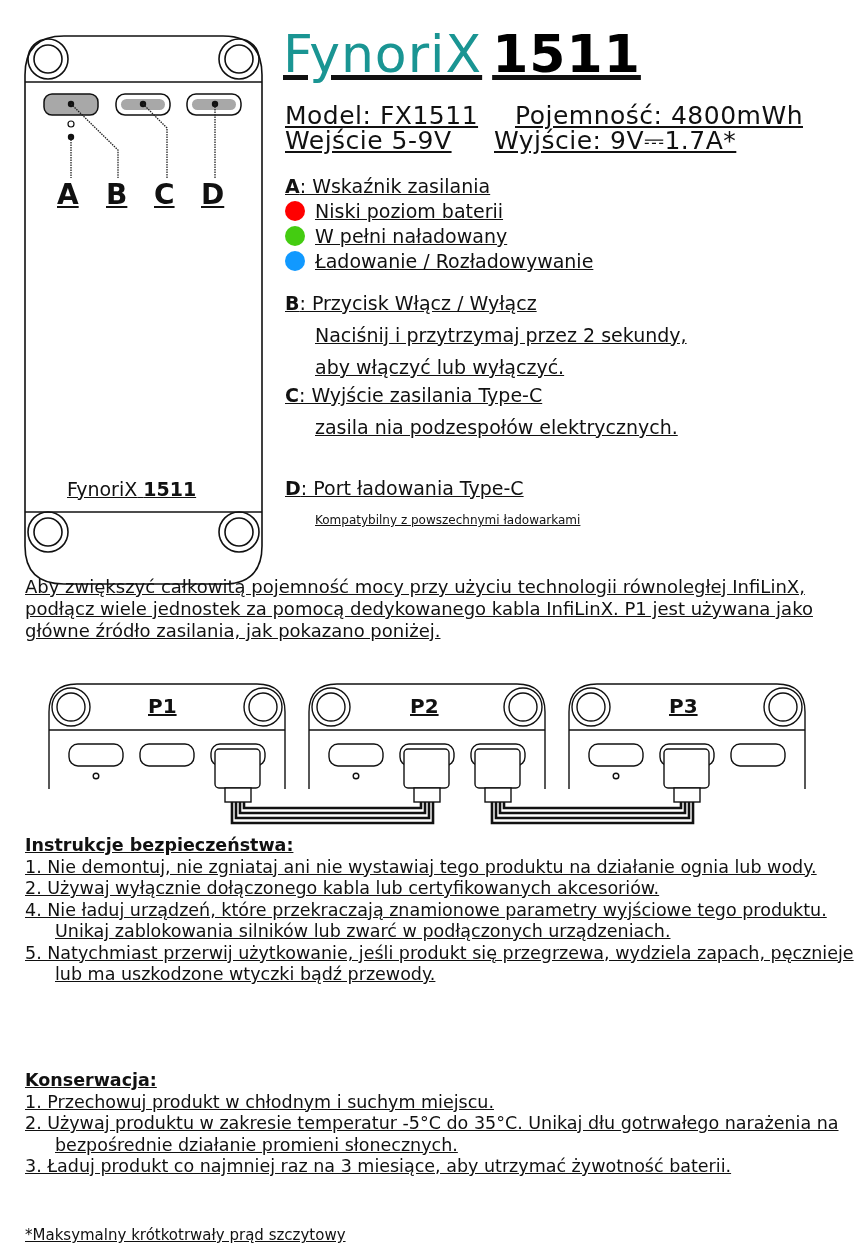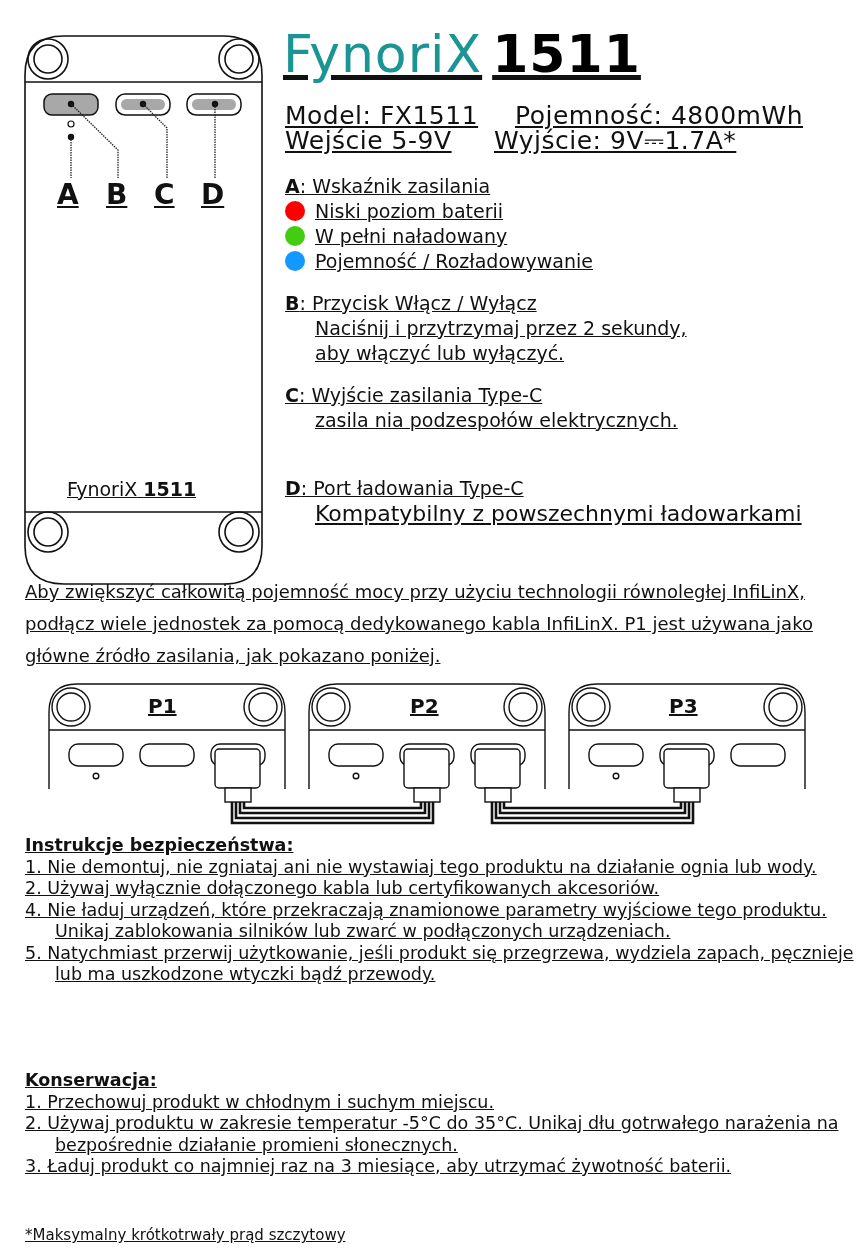--- a/index.html
+++ b/index.html
@@ -9,27 +9,27 @@
   svg { position:absolute; left:0; top:0; }
 
   .brand { left:283px; top:24px; font-size:52px; line-height:60px; white-space:nowrap; letter-spacing:1px; }
   .brand .name { color:#1a9593; font-weight:normal; }
   .brand .num { color:#000; font-weight:bold; margin-left:10px; }
 
   .spec { font-size:25px; line-height:24px; white-space:nowrap; letter-spacing:0.5px; }
 
   .feat { left:285px; font-size:19px; line-height:25px; white-space:nowrap; }
   .feat .lbl { font-weight:bold; }
-  .feat .ind { padding-left:30px; }
-  .feat .sm { font-size:22px;text-align:center; }
+  .feat .ind { padding-left:30px;margin-top:7px; }
+  .feat .sm { font-size:12px;text-align:center; }
   .dot { display:inline-block; width:20px; height:20px; border-radius:50%; vertical-align:-3px; margin-right:10px; }
 
   .letters { font-size:28px; font-weight:bold; }
 
-  .para { left:25px; top:576px; width:830px; font-size:18px; line-height:32px; }
+  .para { left:25px; top:576px; width:830px; font-size:18px; line-height:22px; }
   .safety { left:25px; font-size:17.5px; line-height:21.5px; width:830px; }
   .safety .h { font-weight:bold; }
   .safety .li { padding-left:30px; text-indent:-30px; }
   .foot { left:25px; top:1226px; font-size:15px; white-space:nowrap; }
   .unit-label { font-size:20px; font-weight:bold;text-align:center; }
 </style>
 </head>
 <body>
 
 <svg width="858" height="1258" style="pointer-events:none">
@@ -94,21 +94,21 @@
 
 <div class="abs spec" style="left:285px;top:104px">Model: FX1511</div>
 <div class="abs spec" style="left:515px;top:104px">Pojemność: 4800mWh</div>
 <div class="abs spec" style="left:285px;top:129px">Wejście 5-9V</div>
 <div class="abs spec" style="left:494px;top:129px">Wyjście: 9V⎓1.7A*</div>
 
 <div class="abs feat" style="top:174px">
   <div><span class="lbl">A</span><span>: Wskaźnik zasilania</span></div>
   <div><span class="dot" style="background:#ff0000"></span><span>Niski poziom baterii</span></div>
   <div><span class="dot" style="background:#44cc11"></span><span>W pełni naładowany</span></div>
-  <div><span class="dot" style="background:#1199ff"></span><span>Pojemność / Rozładowywanie</span></div>
+  <div><span class="dot" style="background:#1199ff"></span><span>Ładowanie / Rozładowywanie</span></div>
 </div>
 
 <div class="abs feat" style="top:291px">
   <div><span class="lbl">B</span><span>: Przycisk Włącz / Wyłącz</span></div>
   <div class="ind">Naciśnij i przytrzymaj przez 2 sekundy,</div>
   <div class="ind">aby włączyć lub wyłączyć.</div>
 </div>
 
 <div class="abs feat" style="top:383px">
   <div><span class="lbl">C</span><span>: Wyjście zasilania Type-C</span></div>

